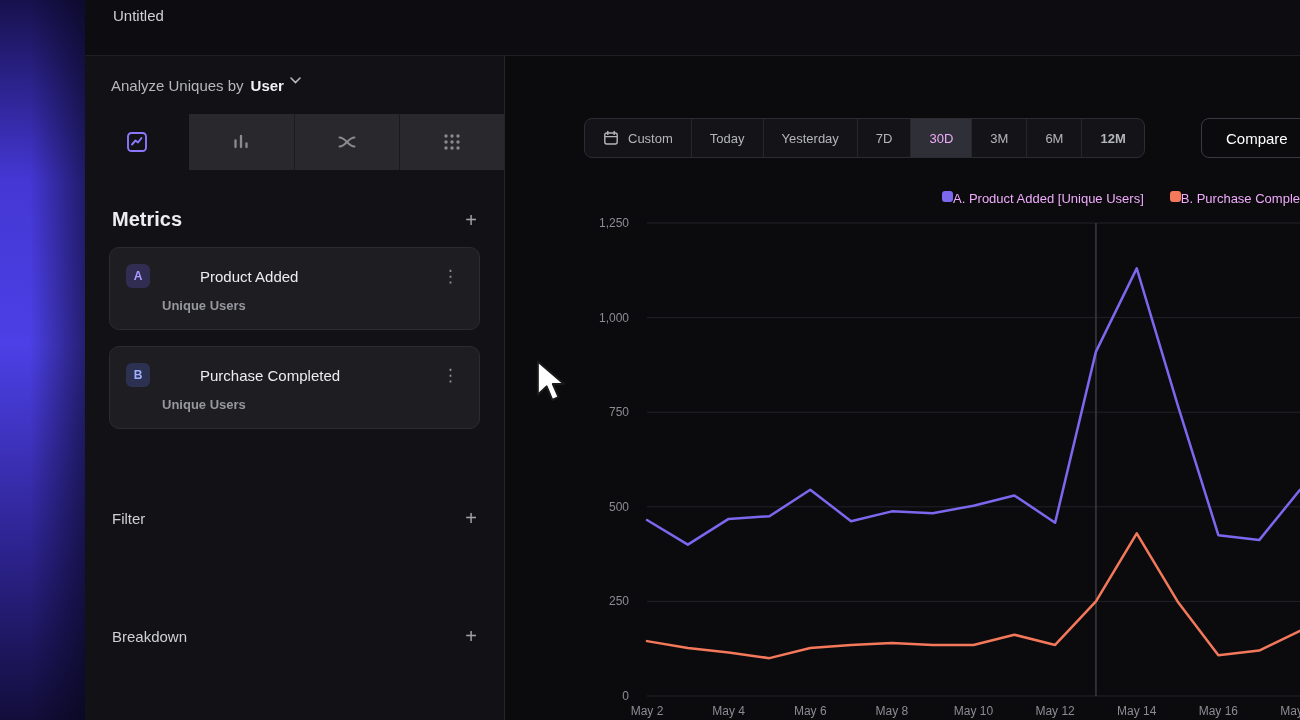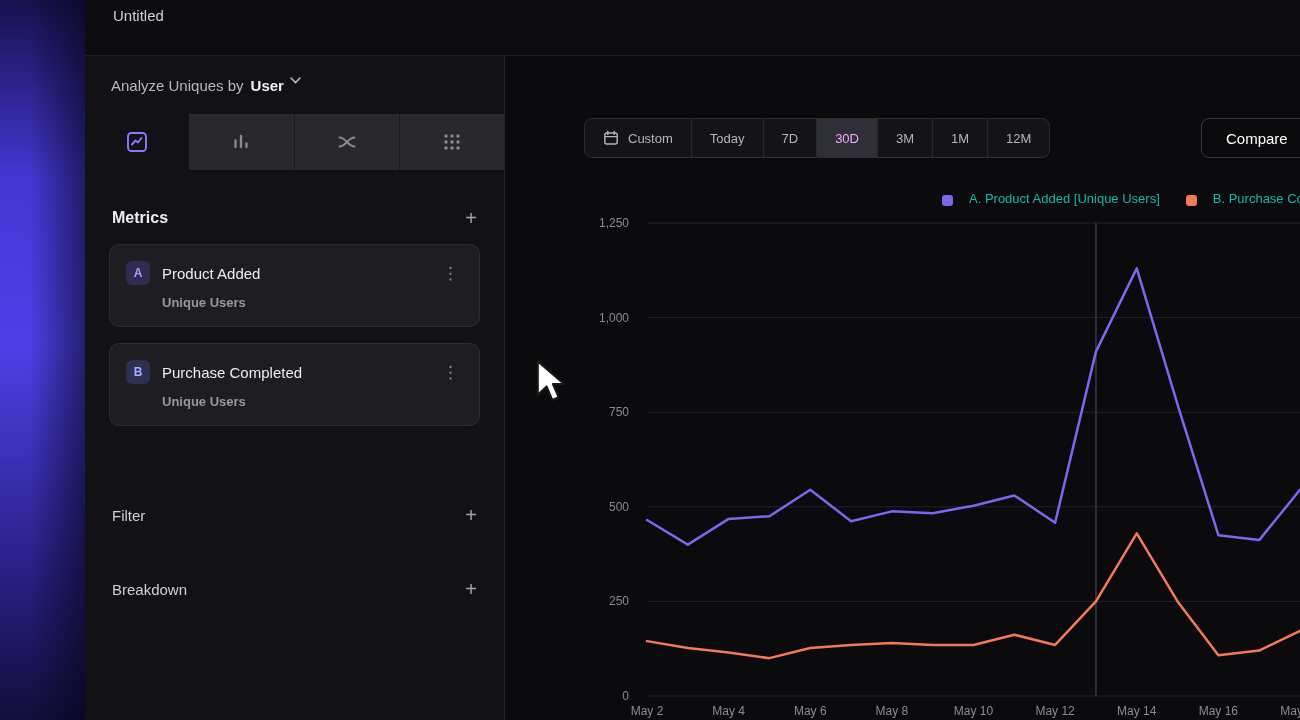--- a/index.html
+++ b/index.html
@@ -25,59 +25,59 @@
   .ph-label { font-size:15px; color:#b6b6bf; }
   .ph-value { display:flex; align-items:flex-start; gap:6px; font-size:15px; font-weight:700;
     color:#f1f1f5; cursor:pointer; }
   .tabs { display:flex; height:56px; }
   .tab { flex:1; display:flex; align-items:center; justify-content:center; cursor:pointer; }
   .tab.inactive { background:#28282d; }
   .tab.inactive + .tab.inactive { border-left:1px solid #1b1b1f; }
 
   .section-head { display:flex; align-items:center; justify-content:space-between;
     padding:0 27px; margin-top:38px; }
-  .section-title { font-size:16px; font-weight:700; color:#ececf1; }
+  .section-title { font-size:20px; font-weight:700; color:#ececf1; }
   .plus-btn { font-size:20px; font-weight:400; color:#a2a2ab; cursor:pointer; line-height:1; }
 
   .metric-card { margin:16px 24px 0 24px; background:#1d1d22; border:1px solid #2b2b32;
     border-radius:10px; padding:16px; cursor:pointer; }
   .mc-row1 { display:flex; align-items:center; gap:12px; }
   .badge { width:24px; height:24px; border-radius:6px; display:flex; align-items:center;
     justify-content:center; font-size:12px; font-weight:700; }
   .badge-a { background:rgba(118,100,255,0.22); color:#ab9bff; }
   .badge-b { background:rgba(100,122,255,0.22); color:#9fb0ff; }
-  .mc-title { font-size:15px; font-weight:500; color:#ececf1; }
+  .mc-title { font-size:15px; font-weight:500; color:#ececf1;margin-left:38px; }
   .kebab { margin-left:auto; color:#8c8c95; font-size:17px; line-height:1; cursor:pointer;
     padding:2px 4px; }
   .mc-sub { margin:10px 0 0 36px; font-size:13px; color:#97979f;font-weight:bold; }
 
   .section-row { display:flex; align-items:center; justify-content:space-between;
     padding:0 27px; height:26px; }
   .row-filter { margin-top:76px; }
-  .row-breakdown { margin-top:48px; }
+  .row-breakdown { margin-top:92px; }
   .row-label { font-size:15px; color:#cfcfd6; }
 
   
   .main { position:absolute; left:506px; top:57px; width:794px; height:663px; background:#0b0b0e; }
 
   .range-group { position:absolute; left:584px; top:118px; height:40px; display:flex;
     border:1px solid #2c2c33; border-radius:8px; background:#141418; overflow:hidden; }
   .seg { display:flex; align-items:center; gap:9px; padding:0 18px; font-size:13px;
     color:#b4b4bc; cursor:pointer; border-right:1px solid #26262c; white-space:nowrap; }
-  .seg:last-child { border-right:none; }
+  .seg:last-child { border-right:none;font-weight:bold; }
   .seg.active { background:#2f2f37; color:#f0abfc; font-weight:400; }
 
   .compare-btn { position:absolute; left:1201px; top:118px; height:40px; padding:0 24px;
     display:flex; align-items:center; border:1px solid #3a3a42; border-radius:8px;
     background:transparent; color:#ffffff; font-size:15px; font-weight:500; cursor:pointer;
     white-space:nowrap; }
 
   .legend { position:absolute; left:942px; top:191px; display:flex; gap:26px;
     white-space:nowrap; width:420px; overflow:hidden; }
-  .legend-item { display:flex; align-items:flex-end; gap:16px; font-size:13px; color:#14b8a6;
+  .legend-item { display:flex; align-items:flex-start; gap:0; font-size:13px; color:#f0abfc;
     cursor:pointer; }
   .swatch { width:11px; height:11px; border-radius:3px; flex:0 0 auto; }
 
   #chart-svg { position:absolute; left:0; top:0; width:1300px; height:720px;
     pointer-events:none; }
   #chart-svg text { font-family:"Liberation Sans", sans-serif; }
 
   .cursor { position:absolute; left:535px; top:360px; width:34px; height:44px; z-index:50;
     pointer-events:none; }
 </style>
@@ -182,24 +182,25 @@
     <span class="seg">
       <svg width="16" height="16" viewBox="0 0 16 16">
           <rect x="1.8" y="3" width="12.4" height="11" rx="2" fill="none" stroke="#b4b4bc" stroke-width="1.4"></rect>
           <line x1="4.8" y1="1.4" x2="4.8" y2="4.4" stroke="#b4b4bc" stroke-width="1.4" stroke-linecap="round"></line>
           <line x1="11.2" y1="1.4" x2="11.2" y2="4.4" stroke="#b4b4bc" stroke-width="1.4" stroke-linecap="round"></line>
           <line x1="1.8" y1="6.6" x2="14.2" y2="6.6" stroke="#b4b4bc" stroke-width="1.2"></line>
         </svg>
       <span>Custom</span>
     </span>
     <span class="seg">Today</span>
+    <span class="seg">Yesterday</span>
     <span class="seg">7D</span>
     <span class="seg active">30D</span>
     <span class="seg">3M</span>
-    <span class="seg">1M</span>
+    <span class="seg">6M</span>
     <span class="seg">12M</span>
   </div>
 
   <button class="compare-btn">Compare</button>
 
   <div class="legend">
     <span class="legend-item">
       <span class="swatch" style="background: rgb(123, 104, 238);"></span>
       <span>A. Product Added [Unique Users]</span>
     </span>

